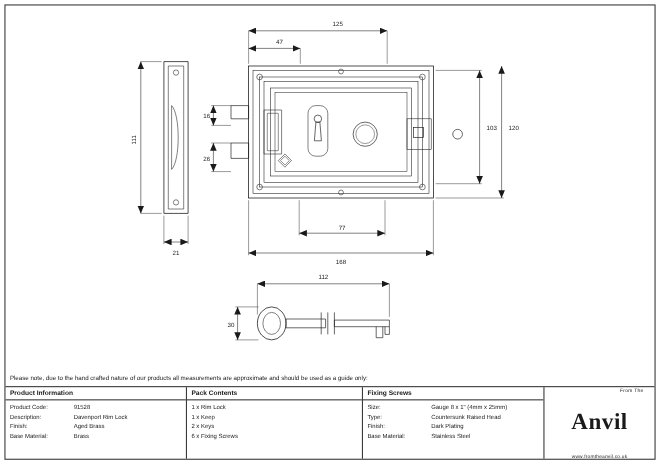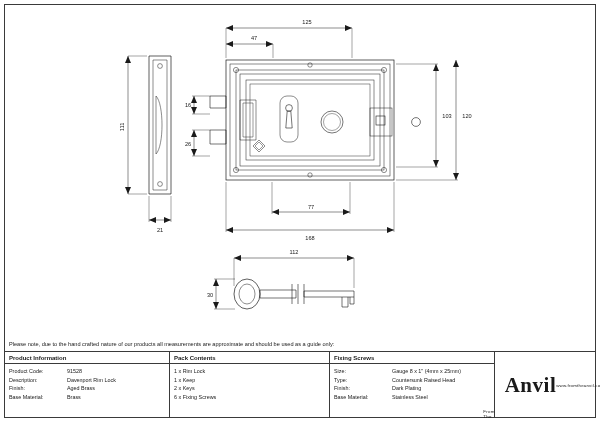--- a/index.html
+++ b/index.html
@@ -57,21 +57,21 @@
   }
   .rows{padding:3px 0 0 4px;}
   .row{
     display:flex;font-size:5.4px;line-height:8.6px;
   }
   .row .k{width:58px;flex:none;}
   .row .v{flex:1;}
   .plainrow{font-size:5.4px;line-height:8.6px;}
   
   .logo{
-    display:flex;flex-direction:row;align-items:center;justify-content:center;
+    display:flex;flex-direction:column;align-items:center;justify-content:space-between;
     height:100%;
   }
   .logo .pre{font-size:4.4px;letter-spacing:.3px;color:#1a1a1a;align-self:flex-end;margin-right:10px;margin-bottom:-2px;}
   .logo .brand{
     font-family:"Liberation Serif", serif;
     font-size:21px;font-weight:bold;letter-spacing:.5px;line-height:20px;
   }
   .logo .url{font-size:4.4px;letter-spacing:.2px;margin-top:1px;}
   .dimtxt{font-size:5.6px;font-family:"Liberation Sans",sans-serif;fill:#1a1a1a;}
 </style>

